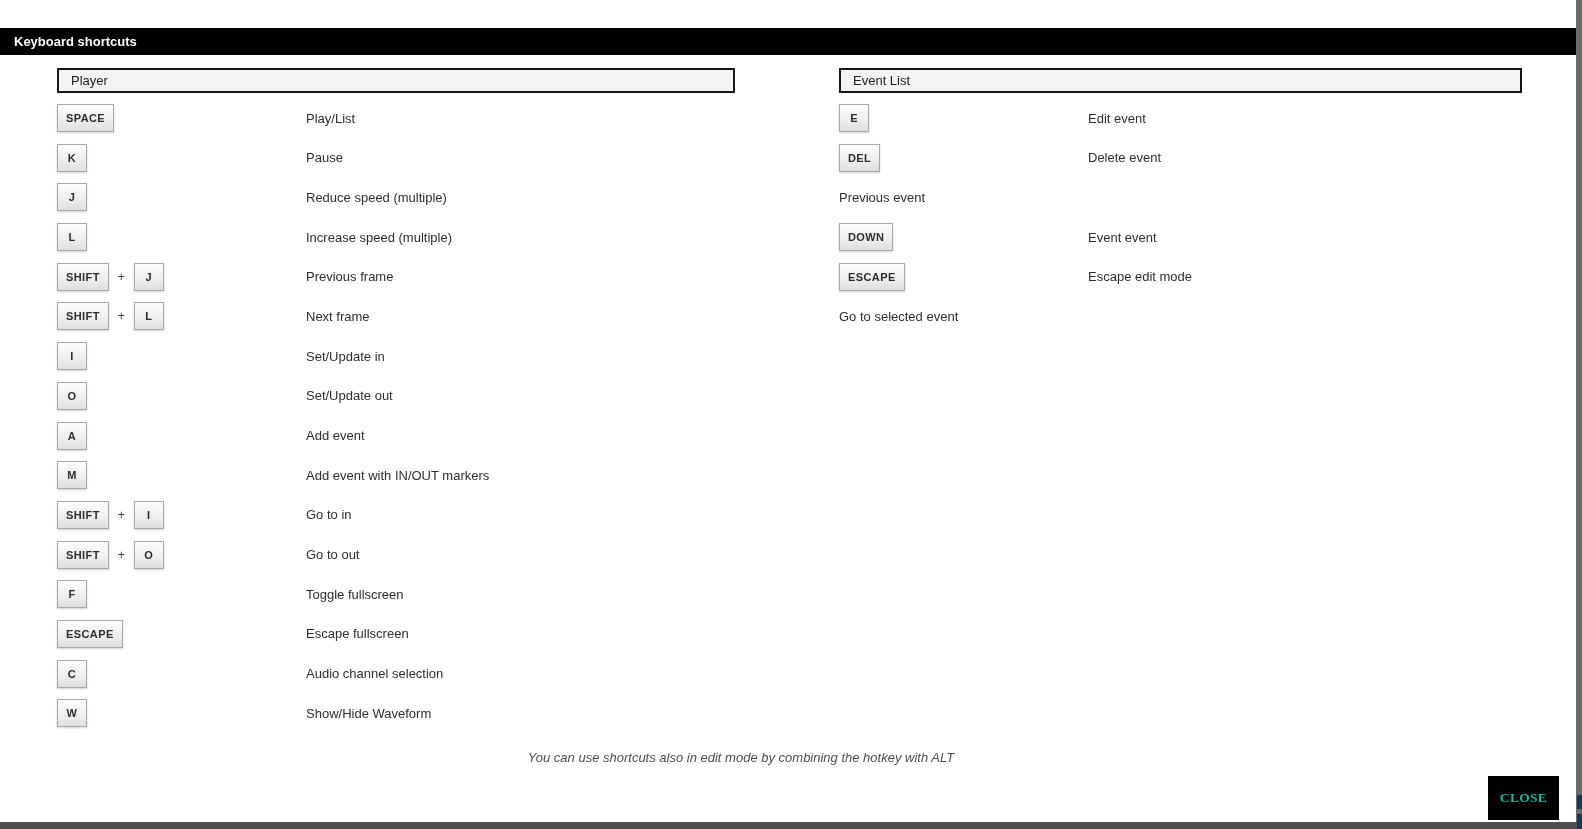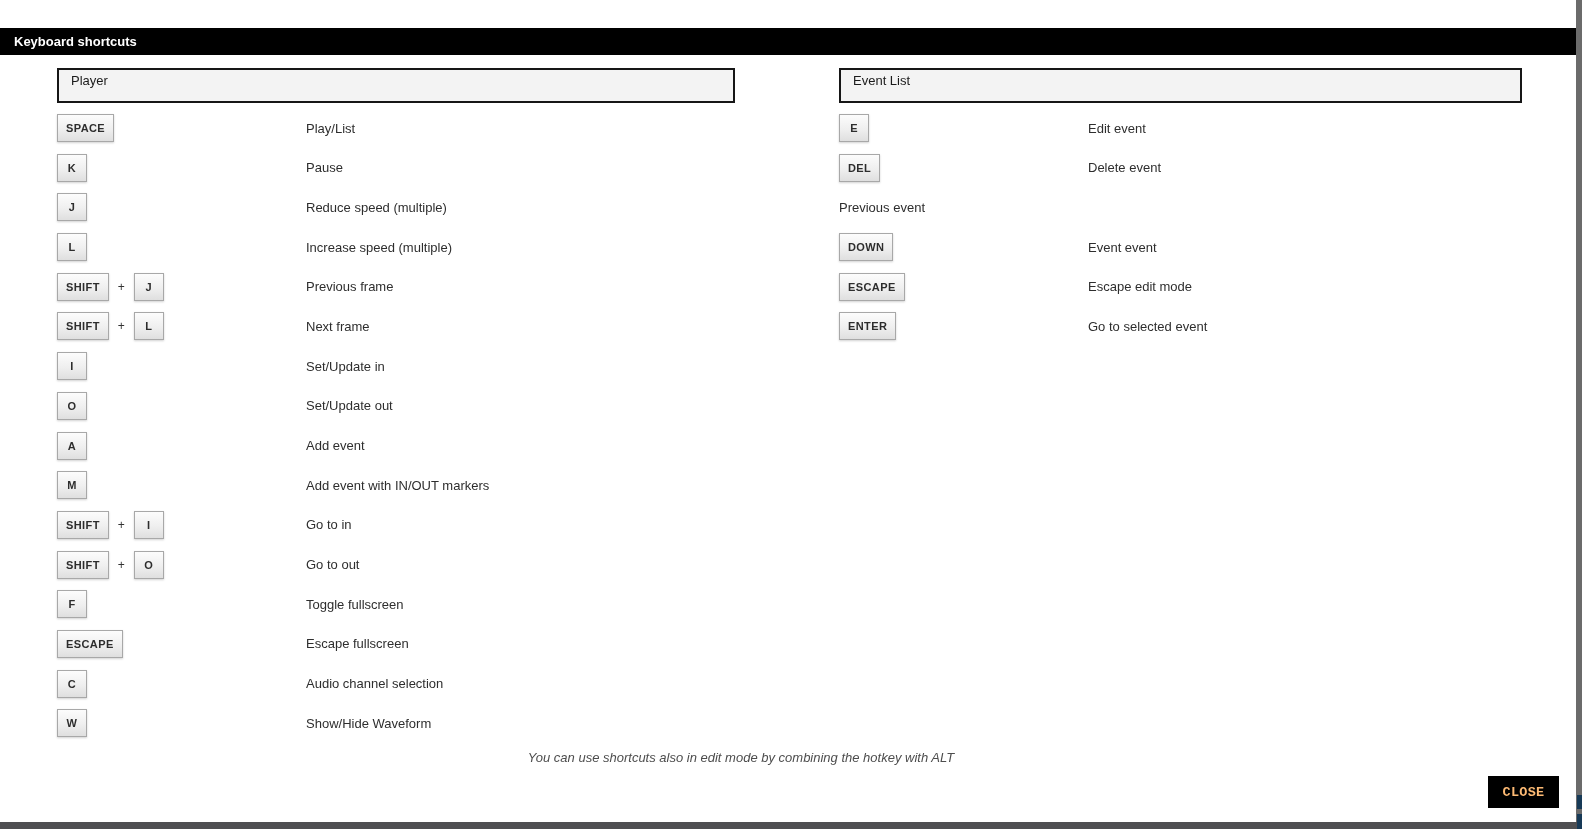--- a/index.html
+++ b/index.html
@@ -29,21 +29,21 @@
     font-weight: bold;
   }
 
   
   .column { position: absolute; top: 68px; }
   .column.player { left: 57px; width: 678px; }
   .column.events { left: 839px; width: 683px; }
 
   .section-header {
     box-sizing: border-box;
-    height: 35px;
+    height: 25px;
     border: 2px solid #161616;
     background: #f3f3f3;
     padding: 0 12px;
     font-size: 13px;
     line-height: 21px;
     color: #1b1b1b;
   }
   .rows { margin-top: 11px; }
   .row {
     display: flex;
@@ -90,25 +90,25 @@
     left: 0; top: 750px;
     width: 1482px;
     text-align: center;
     font-size: 13px;
     font-style: italic;
     color: #4d4d4d;
   }
   .close-btn {
     position: absolute;
     left: 1488px; top: 776px;
-    width: 71px; height: 32px;
+    width: 71px; height: 44px;
     background: #000000;
     border: none;
-    color: #fdba74;
-    font-family: Liberation Mono, monospace;
+    color: #14b8a6;
+    font-family: Liberation Serif, serif;
     font-size: 13.5px;
     font-weight: bold;
     letter-spacing: 0.3px;
     display: flex;
     align-items: center;
     justify-content: center;
     cursor: pointer;
   }
 
   
@@ -271,23 +271,20 @@
           </div>
           <span class="desc">Event event</span>
         </div>
         <div class="row">
           <div class="keys">
             <span class="key">ESCAPE</span>
           </div>
           <span class="desc">Escape edit mode</span>
         </div>
         <div class="row">
-          <div class="keys">
-            <span class="key">ENTER</span>
-          </div>
           <span class="desc">Go to selected event</span>
         </div>
       </div>
   </div>
 
   <div class="note">You can use shortcuts also in edit mode by combining the hotkey with ALT</div>
 
   <button class="close-btn">CLOSE</button>
 
   <div class="bottom-bar"></div>

